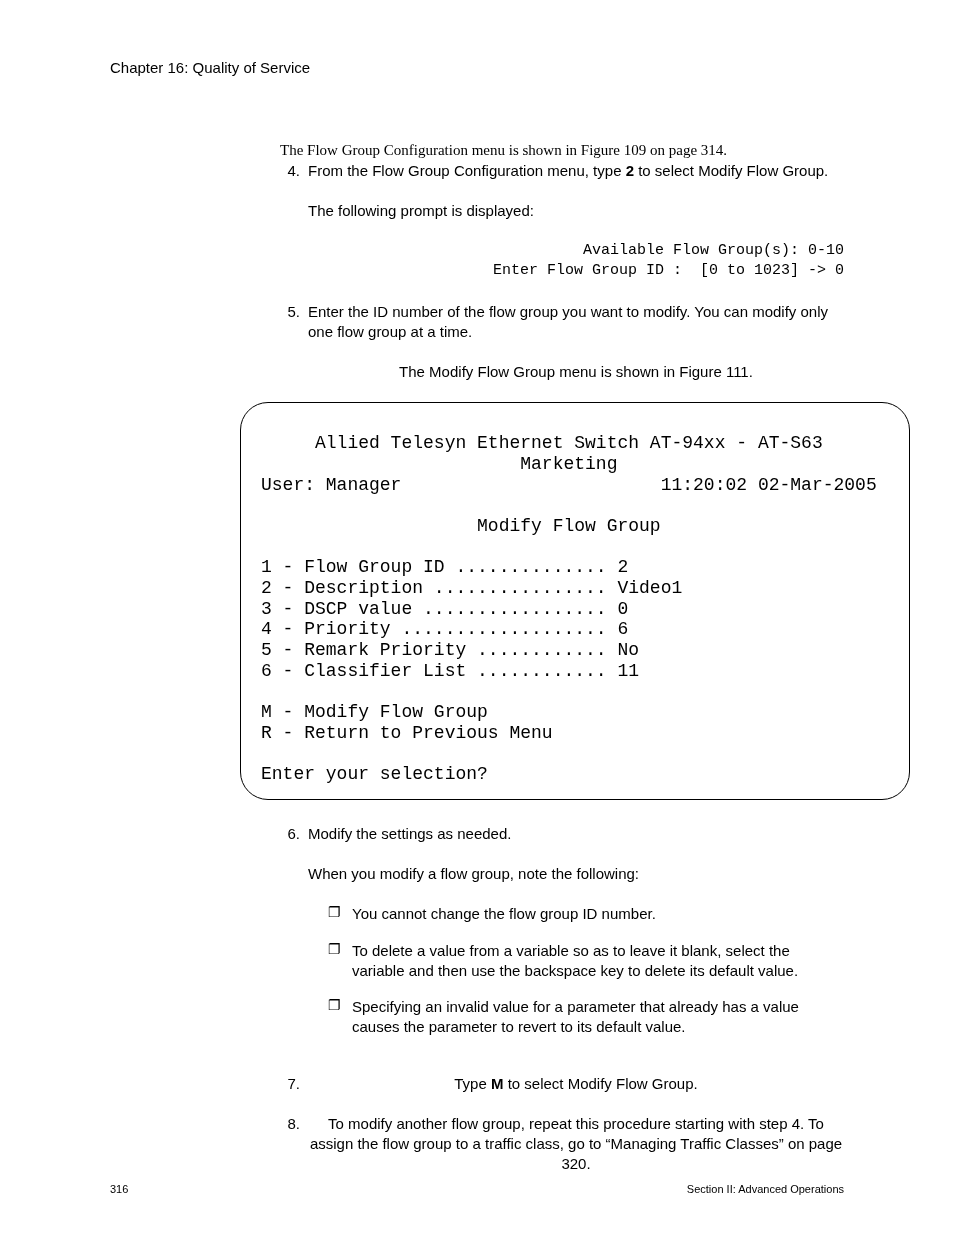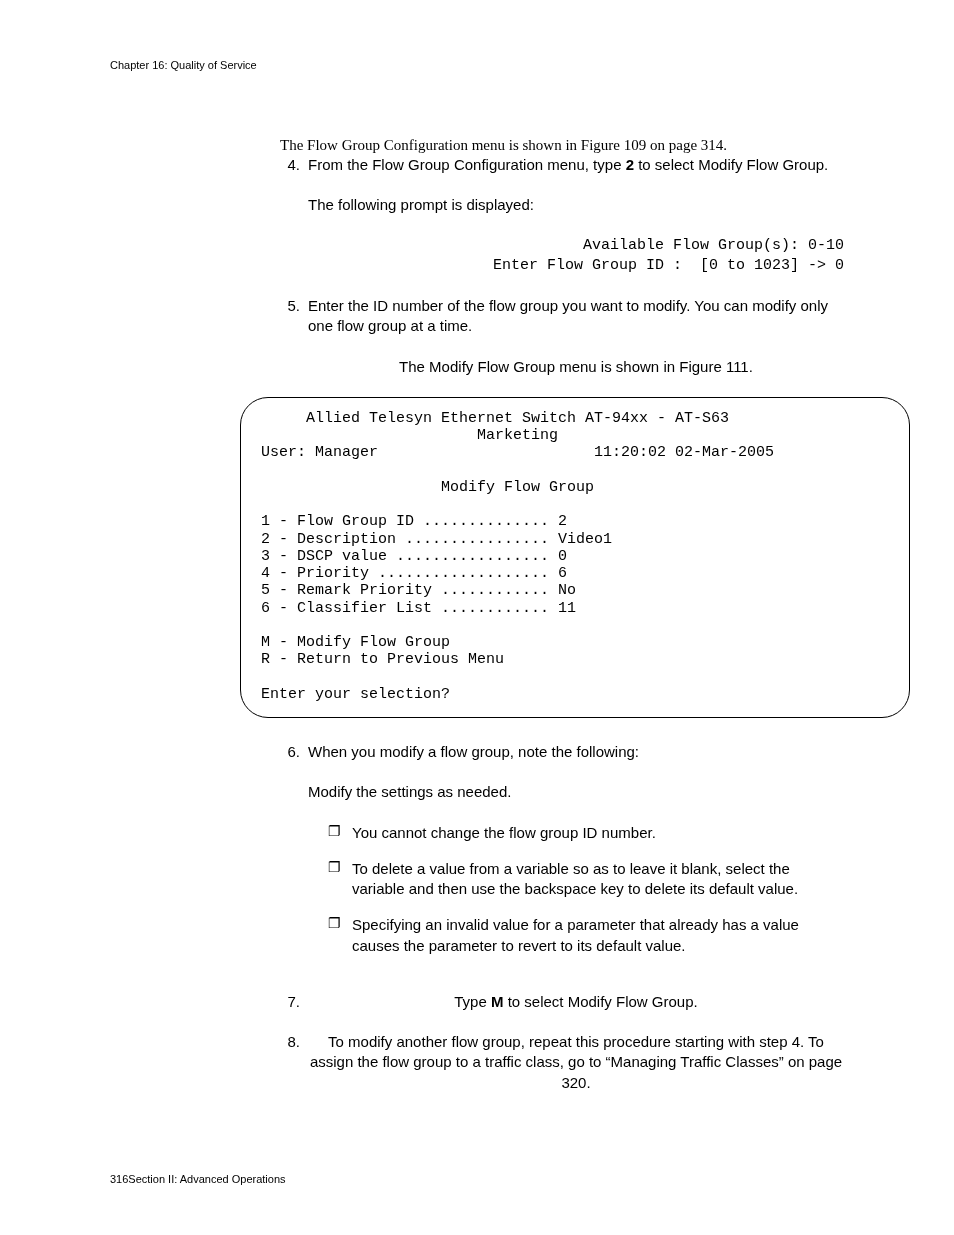--- a/index.html
+++ b/index.html
@@ -7,21 +7,21 @@
   body {
     font-family: Arial, Helvetica, sans-serif;
     font-size: 15px;
     color: #000;
     line-height: 1.35;
     padding: 58px 110px 50px 110px;
     position: relative;
     min-height: 1235px;
   }
   .chapter-header {
-    font-size: 11px;
+    font-size: 15px;
     margin-bottom: 62px;
   }
   .content-column {
     margin-left: 170px;
   }
   .para {
     font-family: Liberation Serif, serif;
   }
   .step-row {
     display: flex;
@@ -41,23 +41,23 @@
   .prompt-block {
     font-family: "Courier New", Courier, monospace;
     font-size: 15px;
     white-space: pre;
     margin-top: 4px;
     text-align: right;
   }
   .terminal {
     border: 1.4px solid #000;
     border-radius: 28px;
-    padding: 12px 20px 14px 20px;
+    padding: 30px 20px 14px 20px;
     font-family: "Courier New", Courier, monospace;
-    font-size: 15px;
+    font-size: 18px;
     line-height: 1.15;
     white-space: pre;
     margin: 6px -66px 24px -40px;
   }
   .figcap {
     text-align: center;
     margin: 0 0 24px -40px;
   }
   .bullet-list {
     margin-left: 20px;
@@ -72,20 +72,21 @@
     font-size: 14px;
     line-height: 1.2;
   }
   .bullet-text { flex: 1; }
   .footer {
     position: absolute;
     left: 110px;
     right: 110px;
     bottom: 48px;
     display: flex;
+    justify-content: space-between;
     font-size: 11px;
   }
   b { font-weight: bold; }
 </style>
 </head>
 <body>
 
 <div class="chapter-header">Chapter 16: Quality of Service</div>
 
 <div class="content-column">
@@ -127,22 +128,22 @@
 
 M - Modify Flow Group
 R - Return to Previous Menu
 
 Enter your selection?</div>
 
 
   <div class="step-row">
     <div class="step-num">6.</div>
     <div class="step-body">
+      <p>Modify the settings as needed.</p>
       <p>When you modify a flow group, note the following:</p>
-      <p>Modify the settings as needed.</p>
       <div class="bullet-list">
         <div class="bullet-row">
           <div class="bullet-mark">❐</div>
           <div class="bullet-text">You cannot change the flow group ID number.</div>
         </div>
         <div class="bullet-row">
           <div class="bullet-mark">❐</div>
           <div class="bullet-text">To delete a value from a variable so as to leave it blank, select the variable and then use the backspace key to delete its default value.</div>
         </div>
         <div class="bullet-row">

